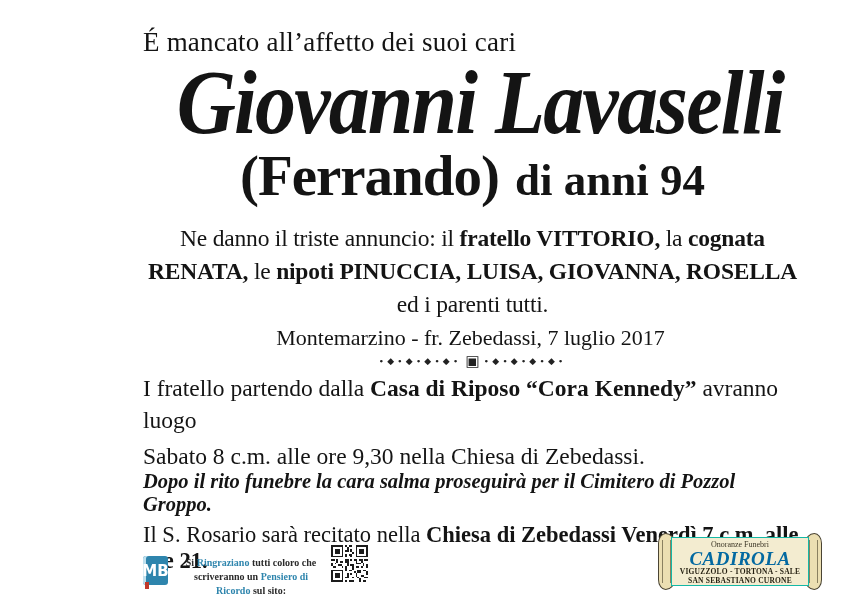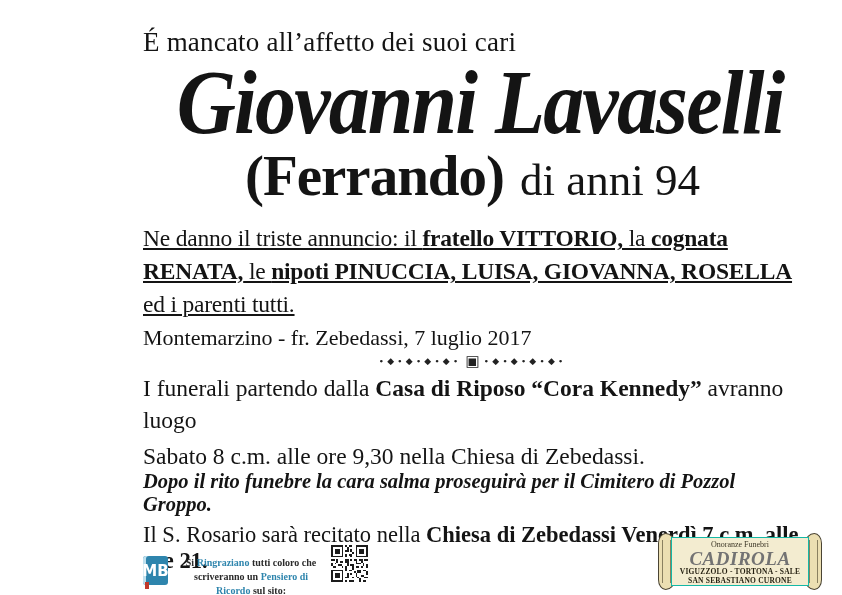--- a/index.html
+++ b/index.html
@@ -35,34 +35,33 @@
     letter-spacing: -2px;
   }
   .subname-row {
     display: flex;
     justify-content: center;
     align-items: baseline;
     gap: 16px;
     margin-top: -4px;
   }
   .nickname { font-size: 57px; font-weight: bold; letter-spacing: -1px; }
-  .age      { font-size: 45px; font-weight: normal; }
+  .age      { font-size: 45px; font-weight: bold; }
   .announcement {
     margin-top: 14px;
     font-size: 23.5px;
     line-height: 33px;
-    text-align: left;
+    text-align: center;
     letter-spacing: -0.2px;
-    text-decoration: underline;
   }
   .announcement b, .funeral b { font-weight: bold; }
   .dateline {
     margin-top: 4px;
     font-size: 22px;
-    text-align: left;
+    text-align: center;
     padding-right: 4px;
   }
   .ornament {
     margin-top: 2px;
     text-align: center;
     color: #222;
     line-height: 14px;
     user-select: none;
   }
   .ornament .diamonds { font-size: 9px; letter-spacing: 3px; vertical-align: middle; font-family: "DejaVu Sans", sans-serif; }
@@ -115,21 +114,21 @@
     position: absolute; left: 13px; right: 13px; top: 5px; bottom: 5px;
     background: #f3ecd0;
     border: 1px solid #14b8a6;
     text-align: center;
     padding-top: 2px;
     overflow: hidden;
   }
   .scroll-header { font-size: 8px; color: #3c3626; line-height: 9px; }
   .scroll-name {
     font-size: 19px; font-weight: bold; font-style: italic;
-    line-height: 19px; color: #737373; letter-spacing: 0.5px;
+    line-height: 19px; color: #0369a1; letter-spacing: 0.5px;
   }
   .scroll-loc { font-size: 7.5px; font-weight: bold; color: #241f10; line-height: 8.5px; letter-spacing: 0.2px; }
 </style>
 </head>
 <body>
 
 <div class="poster">
   <div class="content">
 
     <div class="intro">É mancato all’affetto dei suoi cari</div>
@@ -149,21 +148,21 @@
 
     <div class="dateline">Montemarzino - fr. Zebedassi, 7 luglio 2017</div>
 
     <div class="ornament">
       <span class="diamonds">∙◆∙◆∙◆∙◆∙</span>
       <span class="square">▣</span>
       <span class="diamonds">∙◆∙◆∙◆∙◆∙</span>
     </div>
 
     <div class="funeral funeral-l1">
-      <span>I funerali partendo dalla </span><b>Casa di Riposo “Cora Kennedy”</b><span> avranno luogo</span>
+      <span>I fratello partendo dalla </span><b>Casa di Riposo “Cora Kennedy”</b><span> avranno luogo</span>
     </div>
 
     <div class="funeral funeral-l2">Sabato 8 c.m. alle ore 9,30 nella Chiesa di Zebedassi.</div>
 
     <div class="funeral funeral-l3">Dopo il rito funebre la cara salma proseguirà per il Cimitero di Pozzol Groppo.</div>
 
     <div class="funeral funeral-l4">
       <span>Il S. Rosario sarà recitato nella </span><b>Chiesa di Zebedassi Venerdì 7 c.m. alle ore 21.</b>
     </div>
 

